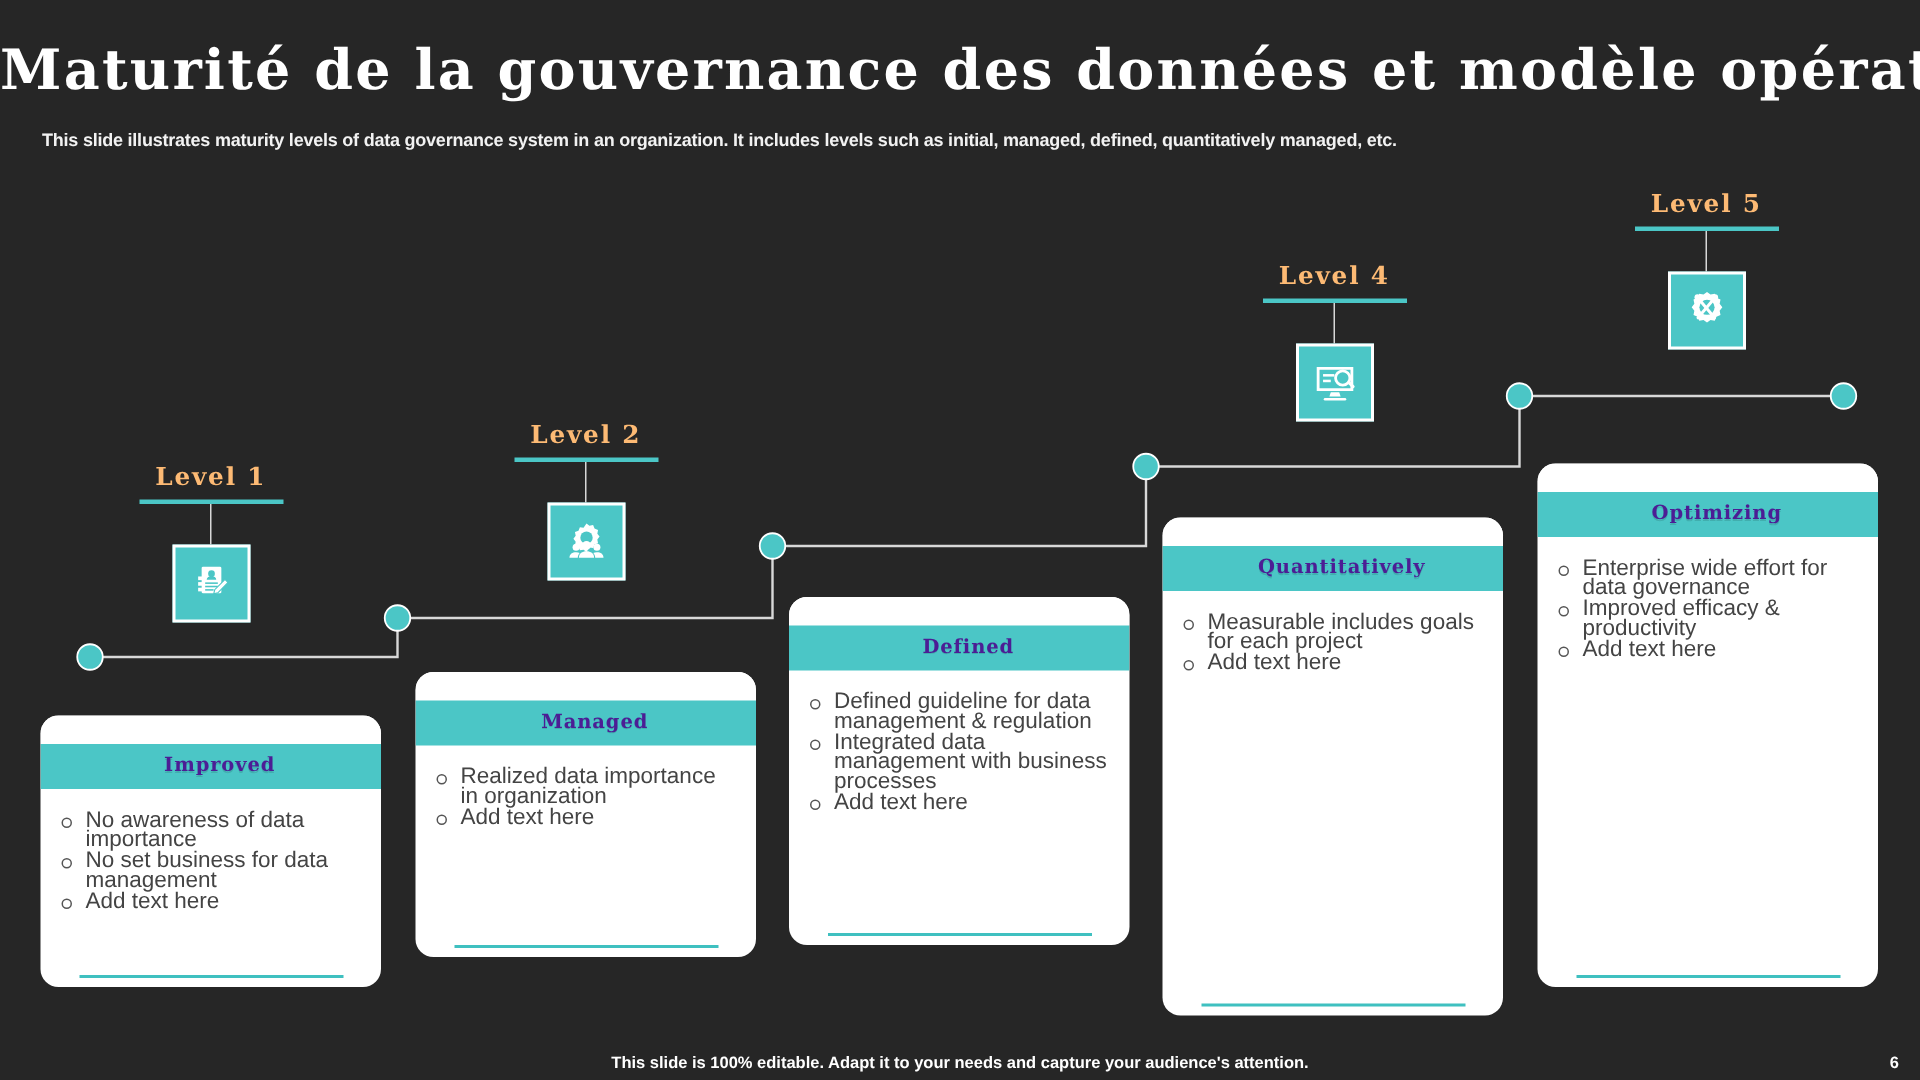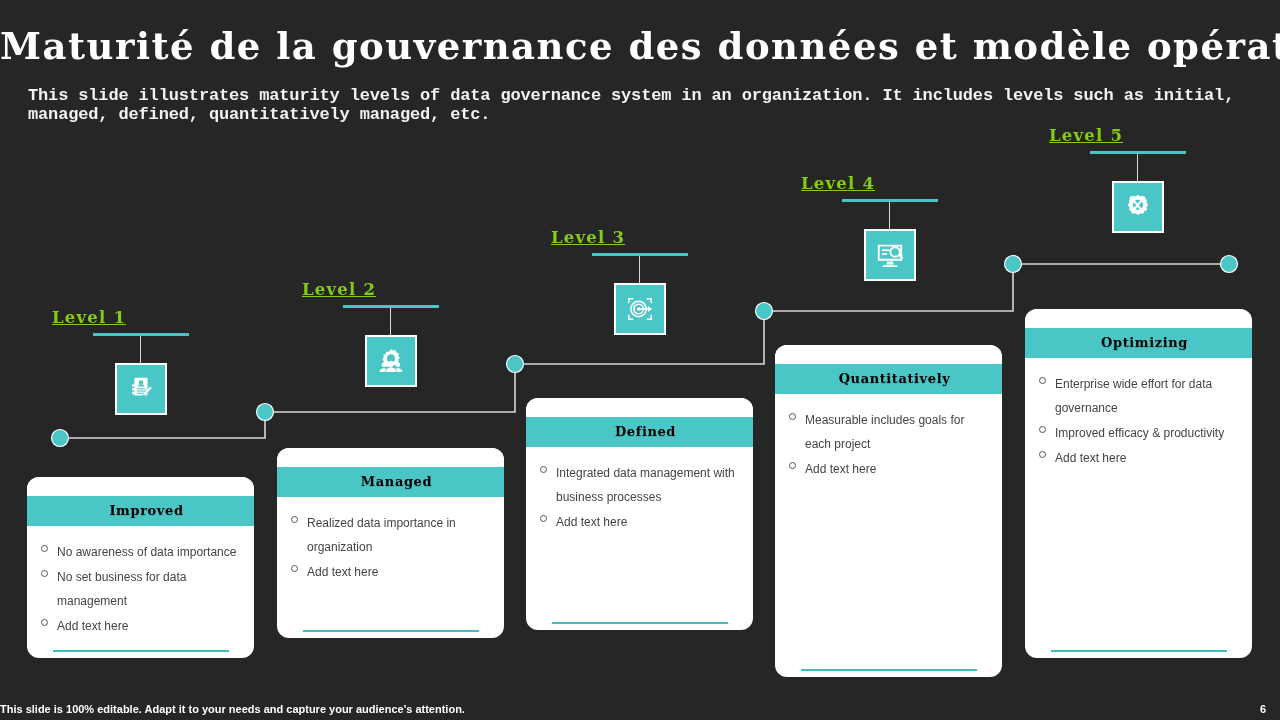--- a/index.html
+++ b/index.html
@@ -18,40 +18,39 @@
     text-align:center;
     font-family:"DejaVu Serif","Liberation Serif",serif;
     font-size:37px;
     font-weight:700;
     letter-spacing:1.5px;
     color:#ffffff;
     white-space:nowrap;
   }
   .subtitle{
     position:absolute;left:28px;top:86px;
-    font-size:17px;
+    font-size:12px;
     font-weight:700;
     color:#f2f2f2;
     letter-spacing:-0.15px;
-    font-family:Liberation Mono, monospace;
   }
 
   
   .connectors{position:absolute;left:0;top:0;width:1280px;height:720px;}
 
   
   .level-head{position:absolute;}
   .level-label{
     font-family:"DejaVu Serif","Liberation Serif",serif;
     font-size:16.5px;
     font-weight:700;
-    color:#84cc16;
+    color:#fdba74;
     letter-spacing:1.2px;
+    text-align:center;
     white-space:nowrap;
-    text-decoration:underline;
   }
   .level-rule{
     width:96px;height:3px;background:#4BC6C6;
     margin:6px auto 0 auto;
   }
   .level-stem{
     width:1px;height:27px;background:#d8d8d8;margin:0 auto;
   }
   .icon-box{
     width:52px;height:52px;
@@ -68,58 +67,58 @@
     position:absolute;
     width:227px;
     background:#ffffff;
     border-radius:12px 12px 12px 12px;
     overflow:hidden;
     box-sizing:border-box;
   }
   .card-cap{height:19px;background:#ffffff;}
   .card-title{
     background:#4BC6C6;
-    color:#000000;
+    color:#4c1d95;
     font-family:"DejaVu Serif","Liberation Serif",serif;
     font-weight:700;
     font-size:13px;
     letter-spacing:0.6px;
     text-align:center;
     padding:7px 4px 8px 16px;
     text-shadow:0 1px 0 rgba(0,0,0,.12);
   }
   .card-body{
     padding:14px 12px 0 10px;
   }
   .bullets{list-style:none;margin:0;padding:0;}
   .bullets li{
     position:relative;
     padding-left:20px;
-    font-size:12px;
-    line-height:24px;
+    font-size:15px;
+    line-height:13px;
     color:#444444;
     margin-bottom:1px;
   }
   .bullets li::before{
     content:"";
     position:absolute;left:4px;top:5px;
     width:5px;height:5px;
     border:1px solid #555;
     border-radius:50%;
   }
   .card-footbar{
     position:absolute;
     bottom:6px;left:50%;transform:translateX(-50%);
     width:176px;height:2px;background:#3FC0C0;
   }
 
   
   .footer-note{
     position:absolute;left:0;top:703px;width:1280px;
-    text-align:left;
+    text-align:center;
     font-size:11px;font-weight:700;color:#ffffff;
   }
   .page-num{
     position:absolute;right:14px;top:703px;
     font-size:11px;font-weight:700;color:#ffffff;
   }
 </style>
 </head>
 <body>
 
@@ -201,41 +200,27 @@
     <div class="card-title">Managed</div>
     <div class="card-body">
       <ul class="bullets">
         <li>Realized data importance in organization</li>
         <li>Add text here</li>
       </ul>
     </div>
     <div class="card-footbar"></div>
   </div>
 
-  <div class="level-head" style="left:551px;top:228px;width:177px;">
-    <div class="level-label">Level 3</div>
-    <div class="level-rule"></div>
-    <div class="level-stem"></div>
-    <div class="icon-box">
-      <svg width="30" height="30" viewBox="0 0 32 32" fill="none" stroke="#ffffff" stroke-width="1.7">
-        <path d="M4 9V5h4M28 9V5h-4M4 23v4h4M28 23v4h-4" stroke-linecap="square"></path>
-        <circle cx="14.5" cy="16" r="8.2"></circle>
-        <circle cx="14.5" cy="16" r="5"></circle>
-        <circle cx="14.5" cy="16" r="1.9" fill="#ffffff" stroke="none"></circle>
-        <path d="M14.5 16H28" stroke-linecap="butt"></path>
-        <path d="M24.5 12.8L28.6 16l-4.1 3.2z" fill="#ffffff" stroke="none"></path>
-      </svg>
-    </div>
-  </div>
 
   <div class="card" style="left:526px;top:398px;height:232px;">
     <div class="card-cap"></div>
     <div class="card-title">Defined</div>
     <div class="card-body">
       <ul class="bullets">
+        <li>Defined guideline for data management &amp; regulation</li>
         <li>Integrated data management with business processes</li>
         <li>Add text here</li>
       </ul>
     </div>
     <div class="card-footbar"></div>
   </div>
 
   <div class="level-head" style="left:801px;top:174px;width:177px;">
     <div class="level-label">Level 4</div>
     <div class="level-rule"></div>

